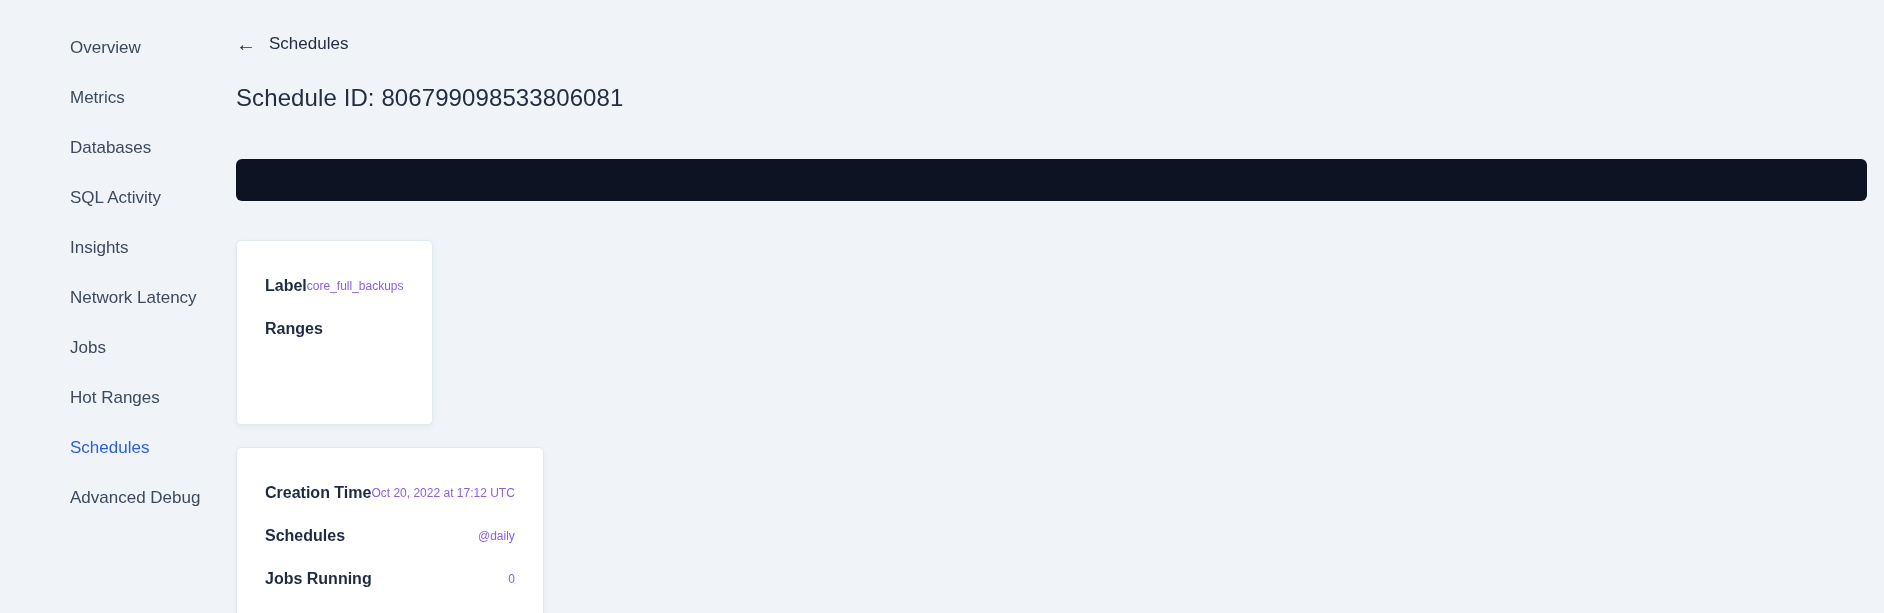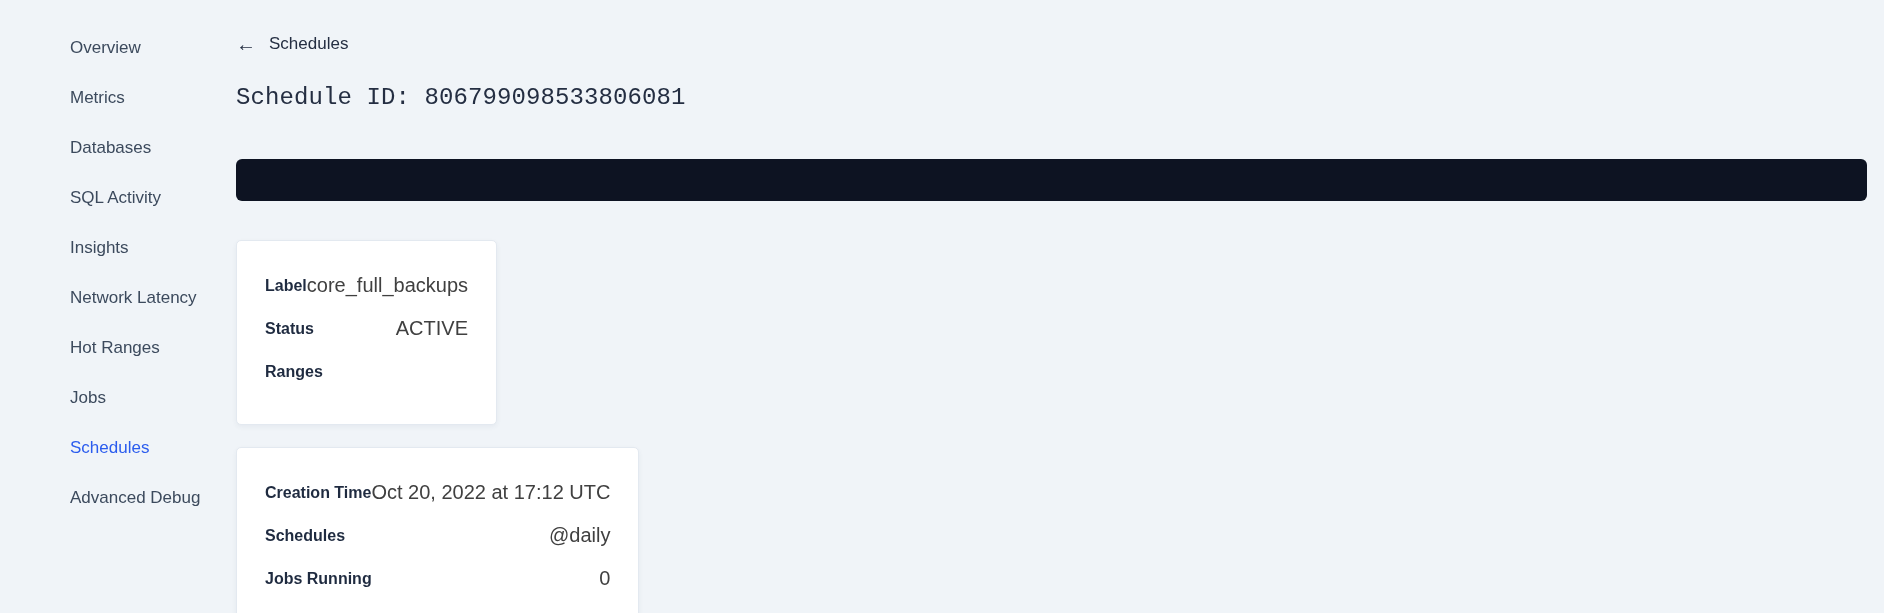--- a/index.html
+++ b/index.html
@@ -30,21 +30,21 @@
   .back-link {
     margin-top: 34px;
     display: flex; align-items: center; gap: 13px;
     font-size: 17px; color: #242e42; cursor: pointer;
     width: max-content;
   }
   .back-arrow { font-size: 20px; line-height: 1; color: #242e42; }
   .page-title {
     margin: 30px 0 0 0;
     font-size: 24px; font-weight: 400; line-height: 28px;
-    color: #242e42; letter-spacing: 0.1px; font-family: Liberation Mono, monospace;
+    color: #242e42; letter-spacing: 0.1px;
   }
   .code-block {
     margin-top: 47px;
     background: #0d1322;
     border-radius: 6px;
     padding: 21px 26px;
     font-family: "DejaVu Sans Mono", "Liberation Mono", monospace;
     font-size: 18px; font-weight: 600;
     line-height: 29.5px;
     color: #dde2ea;
@@ -65,21 +65,21 @@
     box-shadow: 0 2px 5px rgba(50, 70, 100, 0.06);
     padding: 23px 28px;
   }
   .card-left { min-height: 185px; }
   .card-right { min-height: 269px; }
   .row {
     display: flex; justify-content: space-between; align-items: center;
     height: 43px;
   }
   .row-label { font-size: 16px; font-weight: 700; color: #1f2b40; }
-  .row-value { font-size: 20px; font-weight: 400; color: #404040; text-align: right; }
+  .row-value { font-size: 12px; font-weight: 400; color: #8b5cf6; text-align: right; }
 </style>
 </head>
 <body>
 
 <div class="app">
 
   <nav class="sidebar">
 
   <div class="nav-item">
         <span class="nav-label">Overview</span>
@@ -93,24 +93,24 @@
       <div class="nav-item">
         <span class="nav-label">SQL Activity</span>
       </div>
       <div class="nav-item">
         <span class="nav-label">Insights</span>
       </div>
       <div class="nav-item">
         <span class="nav-label">Network Latency</span>
       </div>
       <div class="nav-item">
-        <span class="nav-label">Hot Ranges</span>
+        <span class="nav-label">Jobs</span>
       </div>
       <div class="nav-item">
-        <span class="nav-label">Jobs</span>
+        <span class="nav-label">Hot Ranges</span>
       </div>
       <div class="nav-item active">
         <span class="nav-label">Schedules</span>
       </div>
       <div class="nav-item">
         <span class="nav-label">Advanced Debug</span>
       </div>
     </nav>
 
   <main class="main">
@@ -124,24 +124,20 @@
 
     <div class="code-block"><div class="code-line"></div><div class="code-line"></div><div class="code-line"></div></div>
 
     <div class="cards">
 
       <section class="card card-left">
 
       <div class="row">
             <span class="row-label">Label</span>
             <span class="row-value">core_full_backups</span>
-          </div>
-          <div class="row">
-            <span class="row-label">Status</span>
-            <span class="row-value">ACTIVE</span>
           </div>
           <div class="row">
             <span class="row-label">Ranges</span>
             <span class="row-value"></span>
           </div>
         </section>
 
       <section class="card card-right">
 
       <div class="row">

